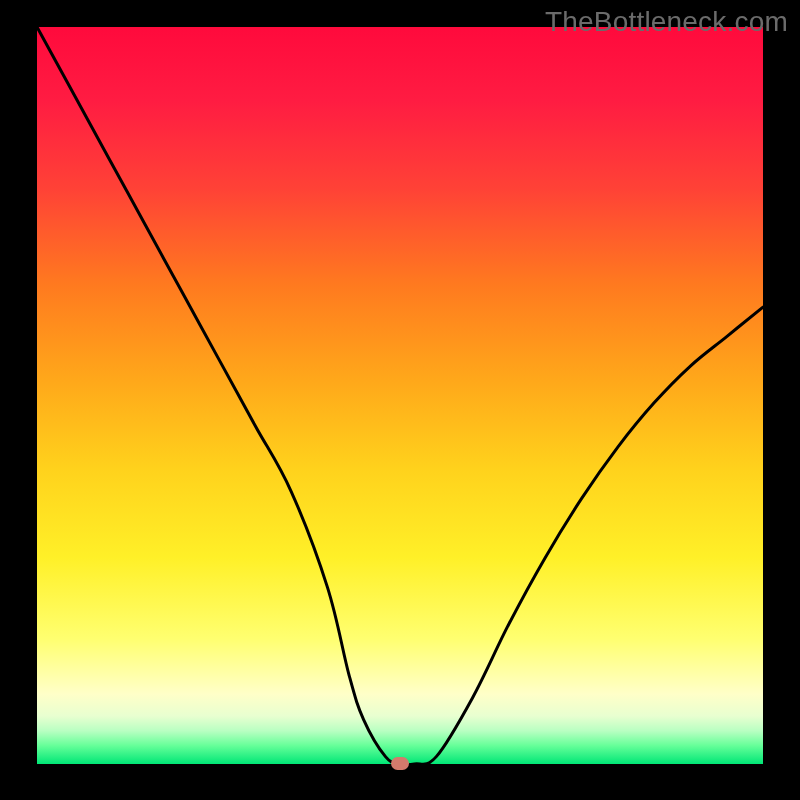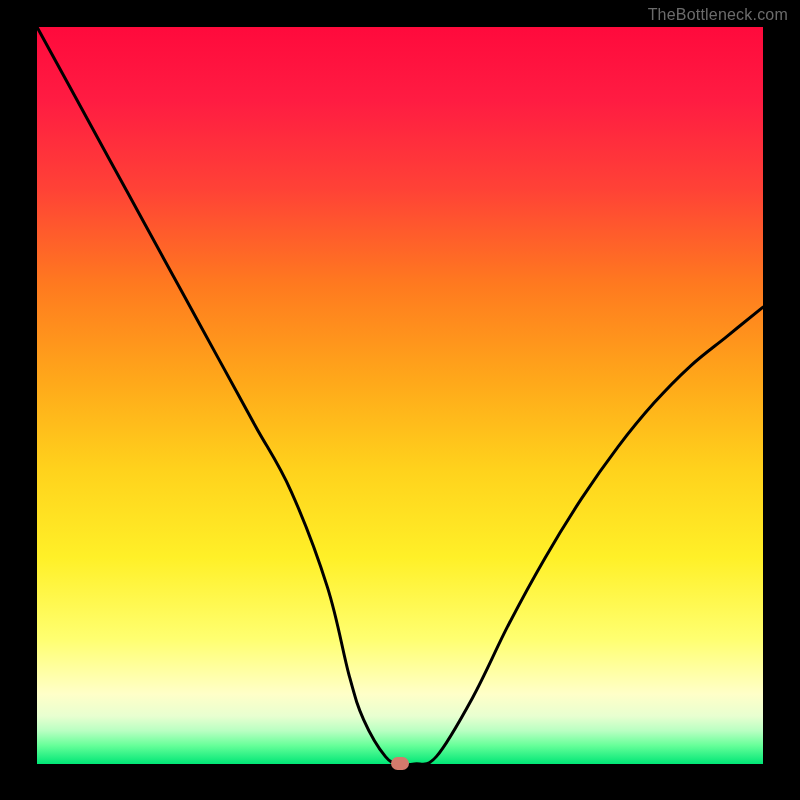--- a/index.html
+++ b/index.html
@@ -15,21 +15,21 @@
     position: relative;
     width: 800px;
     height: 800px;
     background: #000;
   }
   .watermark {
     position: absolute;
     top: 6px;
     right: 12px;
     color: #6b6b6b;
-    font-size: 16px;
+    font-size: 28px;
     font-weight: 500;
     letter-spacing: 0.2px;
   }
   svg {
     position: absolute;
     top: 0;
     left: 0;
   }
 </style>
 </head>

